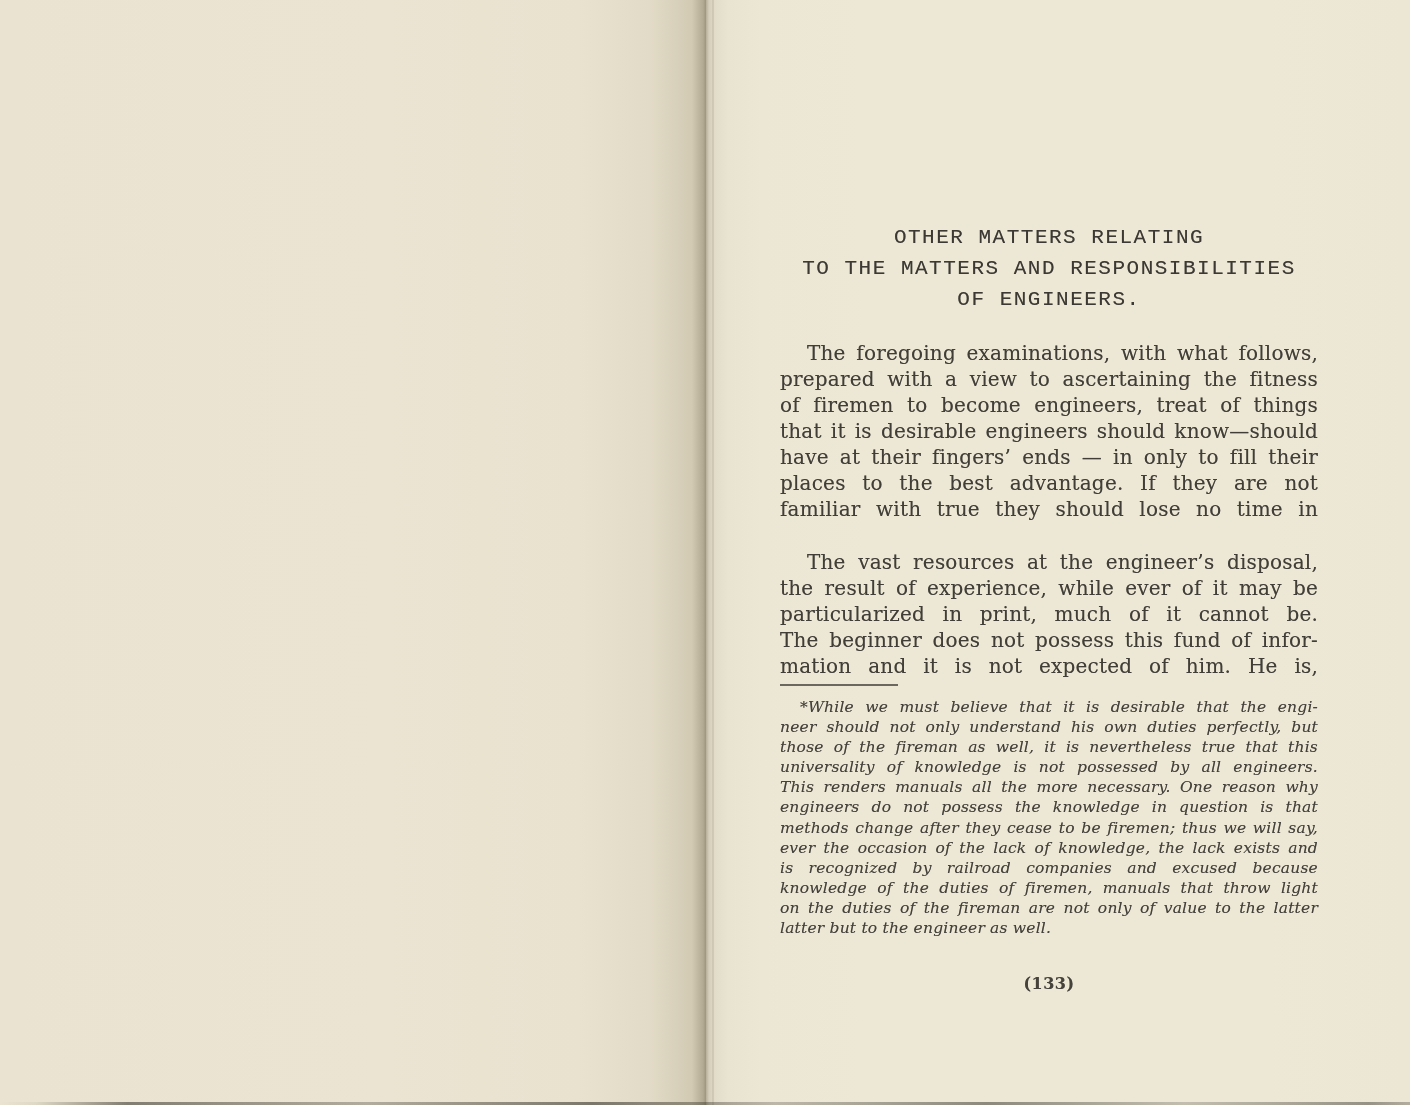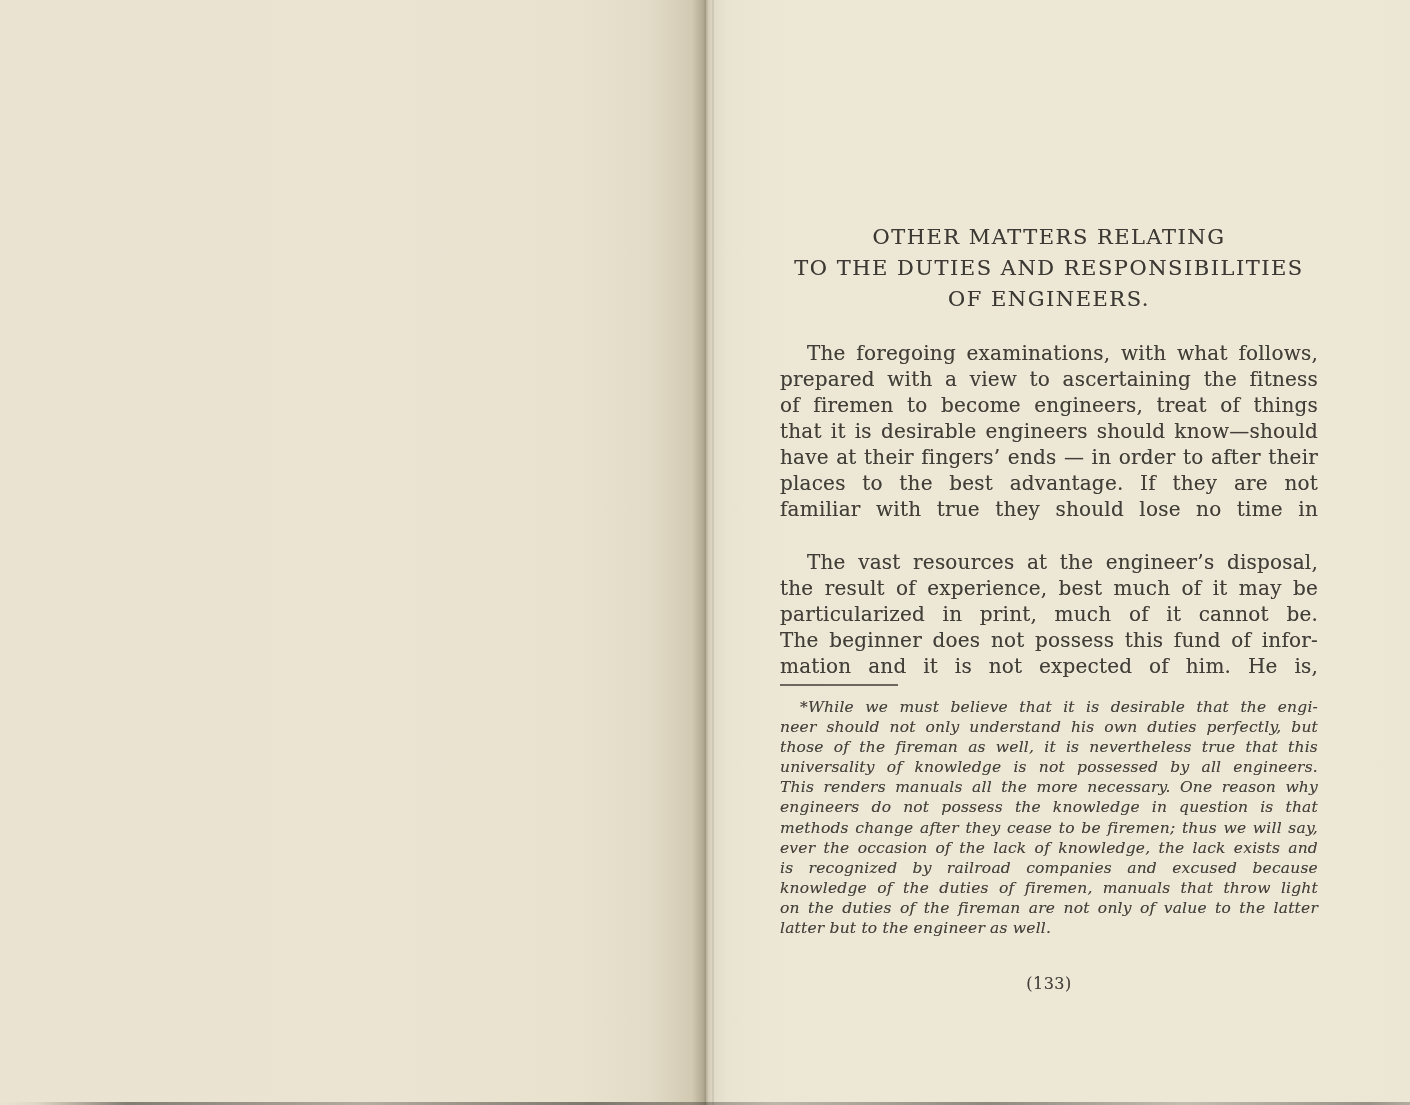--- a/index.html
+++ b/index.html
@@ -45,21 +45,21 @@
     position: absolute; left: 780px; top: 0; width: 538px;
     color: #413e38;
     text-shadow: 0 0 0.5px rgba(65,62,56,0.45);
   }
 
   .title {
     position: absolute; left: 0; top: 222px; width: 538px;
     font-size: 21px; line-height: 31px; letter-spacing: 1.5px;
     color: #3c3934;
   }
-  .title .tline { text-align: center; white-space: nowrap; }
+  .title .tline { text-align: center; white-space: nowrap; font-family: Liberation Mono, monospace; }
 
   .para { position: absolute; left: 0; width: 538px;
           font-size: 20px; line-height: 26px; letter-spacing: 0.2px; }
   #para1 { top: 340px; }
   #para2 { top: 549px; }
   .para .tline { text-align: justify; text-align-last: justify; }
   .para .tline:first-child { text-indent: 27px; }
 
   #footnote-rule {
     position: absolute; left: 0; top: 684px; width: 118px; height: 2px;
@@ -70,50 +70,51 @@
               font-size: 15.5px; line-height: 20.1px; letter-spacing: 0.2px;
               color: #44413b; font-style: italic; }
   .footnote .tline { text-align: justify; text-align-last: justify; }
   .footnote .tline:first-child { text-indent: 20px; }
   .footnote .tline:last-child { text-align-last: left; }
 
   #page-number {
     position: absolute; left: 0; top: 974px; width: 538px;
     text-align: center; font-size: 16px; letter-spacing: 0.5px;
     color: #45423c;
+    font-weight: bold;
   }
 </style>
 </head>
 <body>
 
 <div id="scene">
   <div id="left-page"></div>
   <div id="right-page"></div>
   <div id="gutter-crease"></div>
 
   <div id="text-block">
     <div class="title">
         <div class="tline">OTHER MATTERS RELATING</div>
-        <div class="tline">TO THE DUTIES AND RESPONSIBILITIES</div>
+        <div class="tline">TO THE MATTERS AND RESPONSIBILITIES</div>
         <div class="tline">OF ENGINEERS.</div>
       </div>
 
     <div id="para1" class="para">
         <div class="tline">The foregoing examinations, with what follows,</div>
         <div class="tline">prepared with a view to ascertaining the fitness</div>
         <div class="tline">of firemen to become engineers, treat of things</div>
         <div class="tline">that it is desirable engineers should know—should</div>
-        <div class="tline">have at their fingers’ ends — in order to after their</div>
+        <div class="tline">have at their fingers’ ends — in only to fill their</div>
         <div class="tline">places to the best advantage. If they are not</div>
         <div class="tline">familiar with true they should lose no time in</div>
       </div>
 
     <div id="para2" class="para">
         <div class="tline">The vast resources at the engineer’s disposal,</div>
-        <div class="tline">the result of experience, best much of it may be</div>
+        <div class="tline">the result of experience, while ever of it may be</div>
         <div class="tline">particularized in print, much of it cannot be.</div>
         <div class="tline">The beginner does not possess this fund of infor-</div>
         <div class="tline">mation and it is not expected of him. He is,</div>
       </div>
 
     <div id="footnote-rule"></div>
 
     <div class="footnote">
         <div class="tline">*While we must believe that it is desirable that the engi-</div>
         <div class="tline">neer should not only understand his own duties perfectly, but</div>

